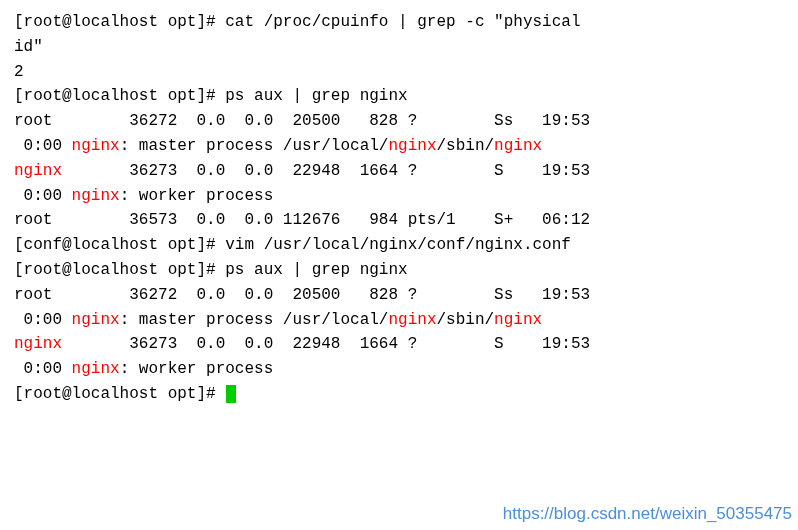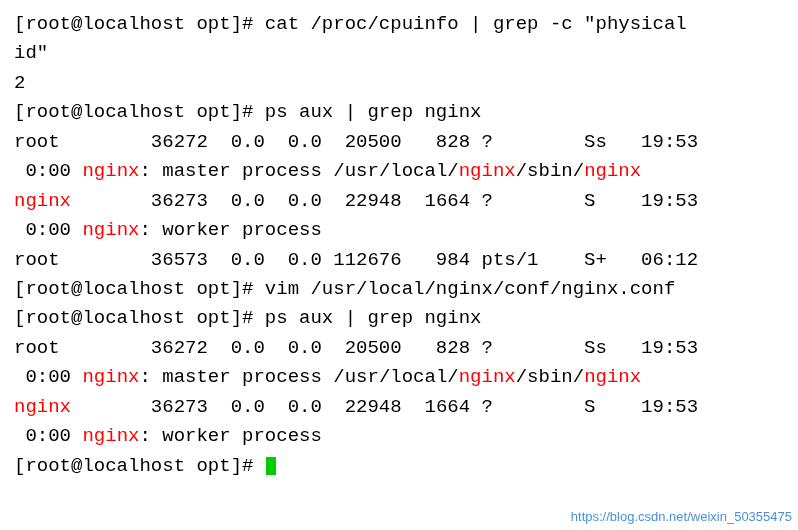--- a/index.html
+++ b/index.html
@@ -14,41 +14,41 @@
       overflow: hidden;
       position: relative;
     }
     .terminal {
       background-color: #ffffff;
       width: 100%;
       height: 100%;
       padding: 10px 14px;
       color: #000000;
       font-family: 'Courier New', Courier, monospace;
-      font-size: 19px;
+      font-size: 16px;
       line-height: 1.55;
     }
     .line {
       white-space: pre;
       display: block;
     }
     .red { color: #ff0000; font-weight: normal; }
     .cursor {
       display: inline-block;
       width: 10px;
       height: 18px;
       background-color: #00cc00;
       vertical-align: middle;
       margin-left: 1px;
     }
     .watermark {
       position: absolute;
       bottom: 4px;
       right: 6px;
-      font-size: 13px;
+      font-size: 17px;
       color: #4a90d9;
       font-family: Arial, sans-serif;
     }
   </style>
 </head>
 <body>
 
 <div class="terminal">
 
   <span class="line">[root@localhost opt]# cat /proc/cpuinfo | grep -c "physical</span>
@@ -63,21 +63,21 @@
 
   <span class="line"> 0:00 <span class="red">nginx</span>: master process /usr/local/<span class="red">nginx</span>/sbin/<span class="red">nginx</span></span>
 
   <span class="line"><span class="red">nginx</span>       36273  0.0  0.0  22948  1664 ?        S    19:53</span>
 
   <span class="line"> 0:00 <span class="red">nginx</span>: worker process</span>
 
   <span class="line">root        36573  0.0  0.0 112676   984 pts/1    S+   06:12</span>
 
 
-  <span class="line">[root@localhost opt]# vim /usr/local/nginx/conf/nginx.conf</span>
+  <span class="line">[conf@localhost opt]# vim /usr/local/nginx/conf/nginx.conf</span>
 
   <span class="line">[root@localhost opt]# ps aux | grep nginx</span>
 
   <span class="line">root        36272  0.0  0.0  20500   828 ?        Ss   19:53</span>
 
   <span class="line"> 0:00 <span class="red">nginx</span>: master process /usr/local/<span class="red">nginx</span>/sbin/<span class="red">nginx</span></span>
 
   <span class="line"><span class="red">nginx</span>       36273  0.0  0.0  22948  1664 ?        S    19:53</span>
 
   <span class="line"> 0:00 <span class="red">nginx</span>: worker process</span>

